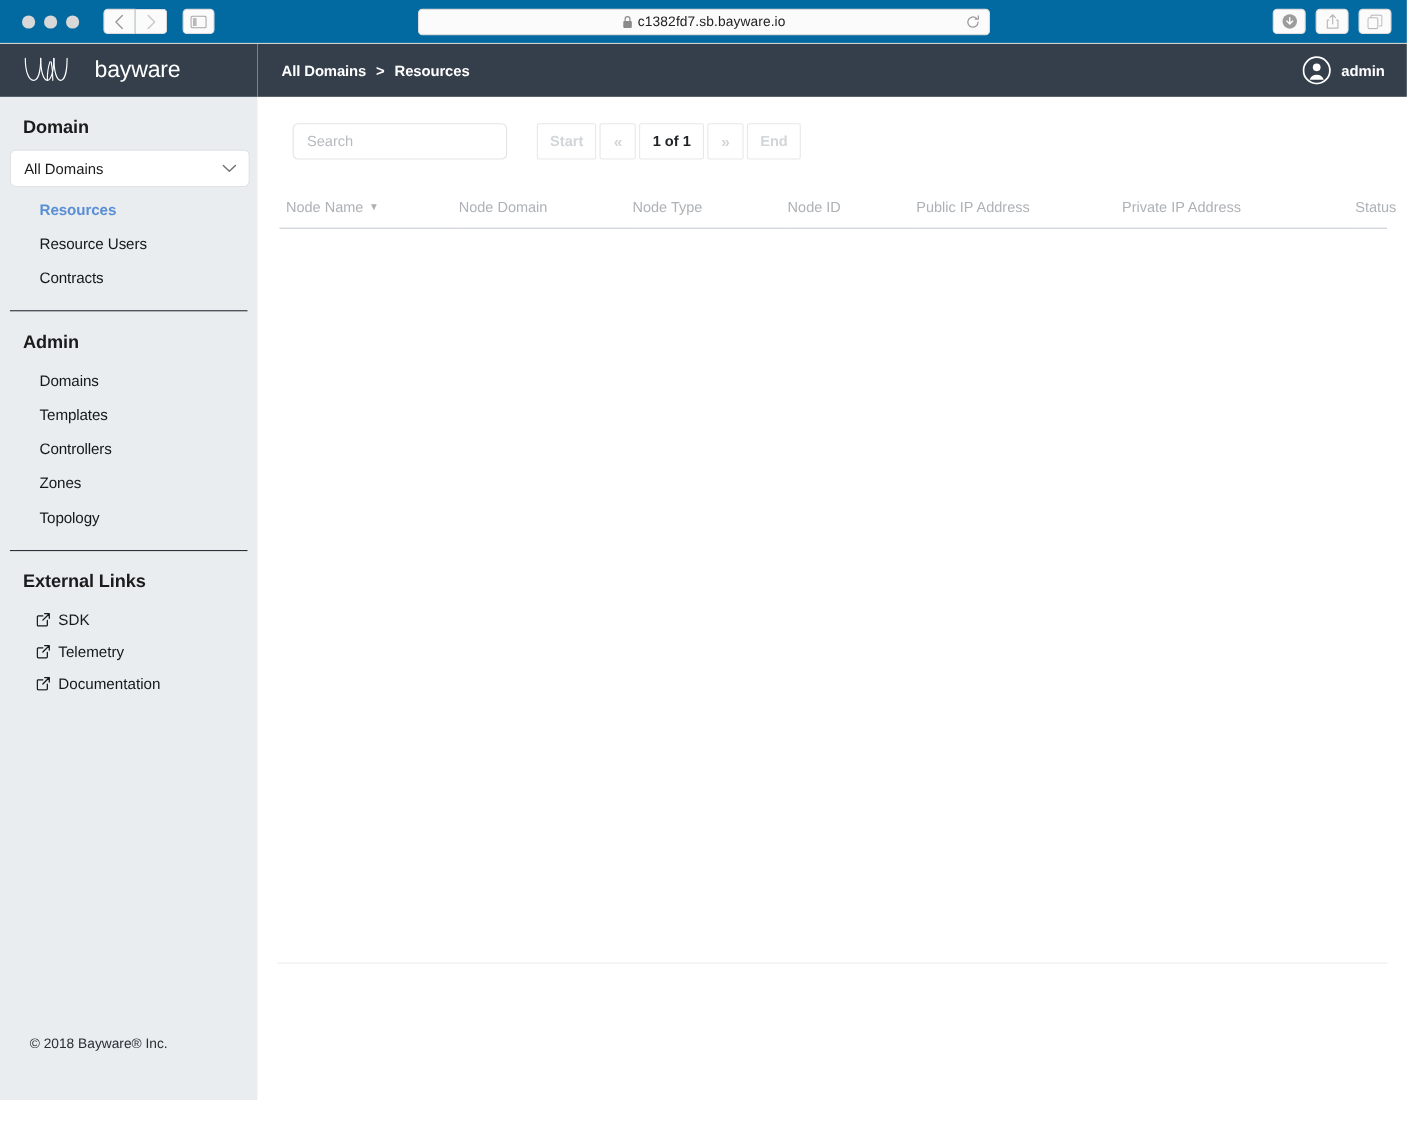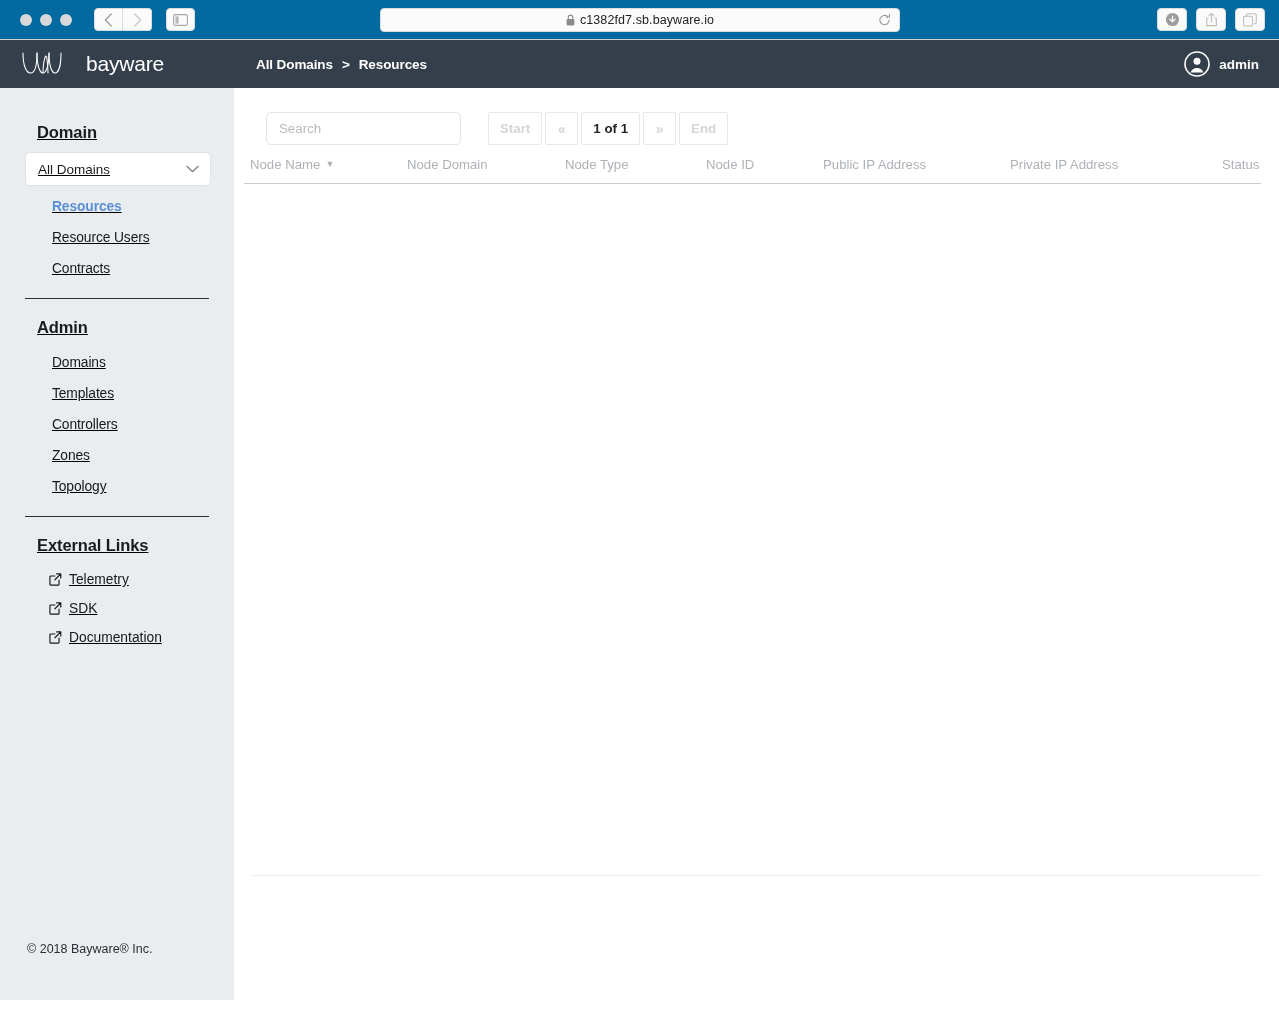--- a/index.html
+++ b/index.html
@@ -154,21 +154,21 @@
     padding-left: 21px;
   }
   .logo-wrap { display: flex; align-items: center; gap: 7px; }
   .logo-text {
     color: #ffffff;
     font-size: 21px;
     font-weight: 400;
     letter-spacing: -0.2px;
   }
 
-  .side-body { padding: 16px; flex: 1; text-decoration: underline; }
+  .side-body { padding: 0; flex: 1; }
   .side-heading {
     font-size: 16.5px;
     font-weight: bold;
     color: #1b1b1b;
     padding: 19px 0 10px 21px;
     letter-spacing: -0.1px;
   }
   .domain-select {
     margin: 0 7px 0 9px;
     height: 34px;
@@ -303,21 +303,21 @@
     font-family: "Liberation Sans", sans-serif;
     cursor: default;
     margin-right: 3px;
     border-radius: 2px;
     font-weight: 600;
   }
   .pg-btn.current { color: #1f2326; font-weight: bold; min-width: 52px; }
   .pg-btn.chev-btn { font-size: 14px; }
 
   
-  .table-wrap { padding: 0 18px 0 10px; margin-top: 12px; }
+  .table-wrap { padding: 0 18px 0 20px; margin-top: 36px; }
   table { width: 100%; border-collapse: collapse; table-layout: fixed; }
   thead th {
     text-align: left;
     font-size: 13.2px;
     font-weight: 400;
     color: #aeb2b6;
     padding: 0 0 11px 0;
     border-bottom: 1px solid #c9cdd1;
     white-space: nowrap;
   }
@@ -455,31 +455,31 @@
 
       <div class="side-heading">External Links</div>
 
       <div class="ext-link">
         <span class="ext-icon">
           <svg width="13" height="13" viewBox="0 0 14 14">
             <path d="M10.8 7.6v4.4a1 1 0 0 1-1 1H2a1 1 0 0 1-1-1V4.2a1 1 0 0 1 1-1h4.4" fill="none" stroke="#14181c" stroke-width="1.25" stroke-linecap="round" stroke-linejoin="round"></path>
             <path d="M8.2 1h4.5v4.5M12.7 1 6.4 7.3" fill="none" stroke="#14181c" stroke-width="1.25" stroke-linecap="round" stroke-linejoin="round"></path>
           </svg>
         </span>
-        <span>Telemetry</span>
+        <span>SDK</span>
       </div>
 
       <div class="ext-link">
         <span class="ext-icon">
           <svg width="13" height="13" viewBox="0 0 14 14">
             <path d="M10.8 7.6v4.4a1 1 0 0 1-1 1H2a1 1 0 0 1-1-1V4.2a1 1 0 0 1 1-1h4.4" fill="none" stroke="#14181c" stroke-width="1.25" stroke-linecap="round" stroke-linejoin="round"></path>
             <path d="M8.2 1h4.5v4.5M12.7 1 6.4 7.3" fill="none" stroke="#14181c" stroke-width="1.25" stroke-linecap="round" stroke-linejoin="round"></path>
           </svg>
         </span>
-        <span>SDK</span>
+        <span>Telemetry</span>
       </div>
 
 
       <div class="ext-link">
         <span class="ext-icon">
           <svg width="13" height="13" viewBox="0 0 14 14">
             <path d="M10.8 7.6v4.4a1 1 0 0 1-1 1H2a1 1 0 0 1-1-1V4.2a1 1 0 0 1 1-1h4.4" fill="none" stroke="#14181c" stroke-width="1.25" stroke-linecap="round" stroke-linejoin="round"></path>
             <path d="M8.2 1h4.5v4.5M12.7 1 6.4 7.3" fill="none" stroke="#14181c" stroke-width="1.25" stroke-linecap="round" stroke-linejoin="round"></path>
           </svg>
         </span>

